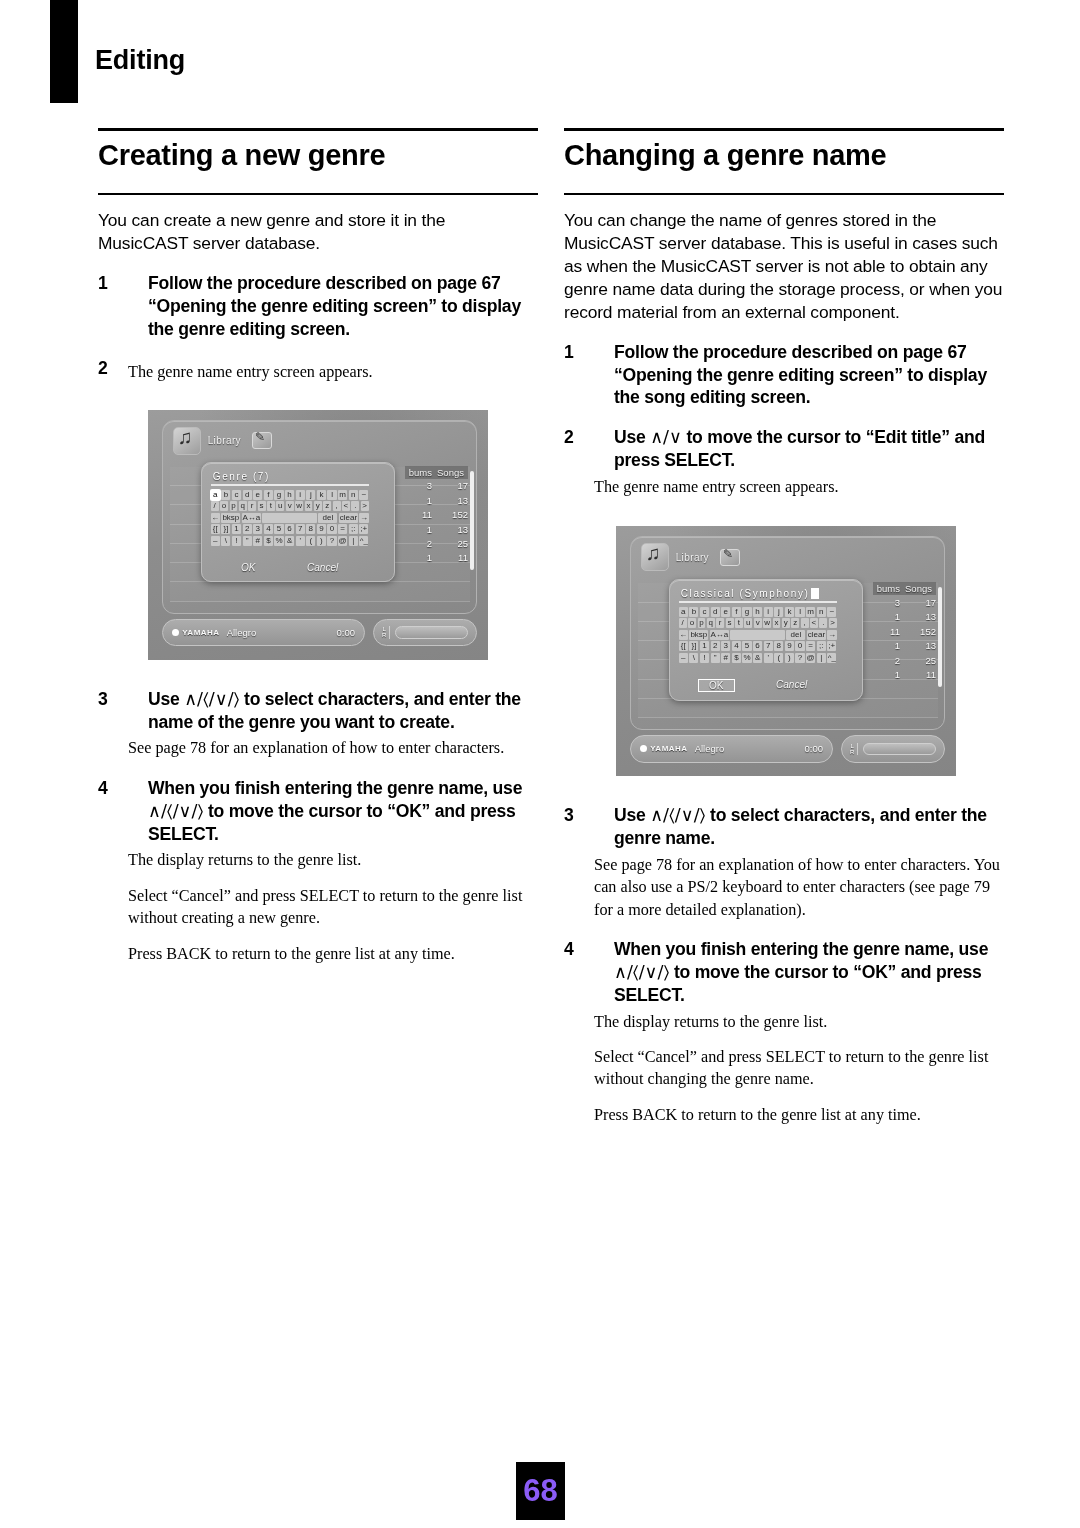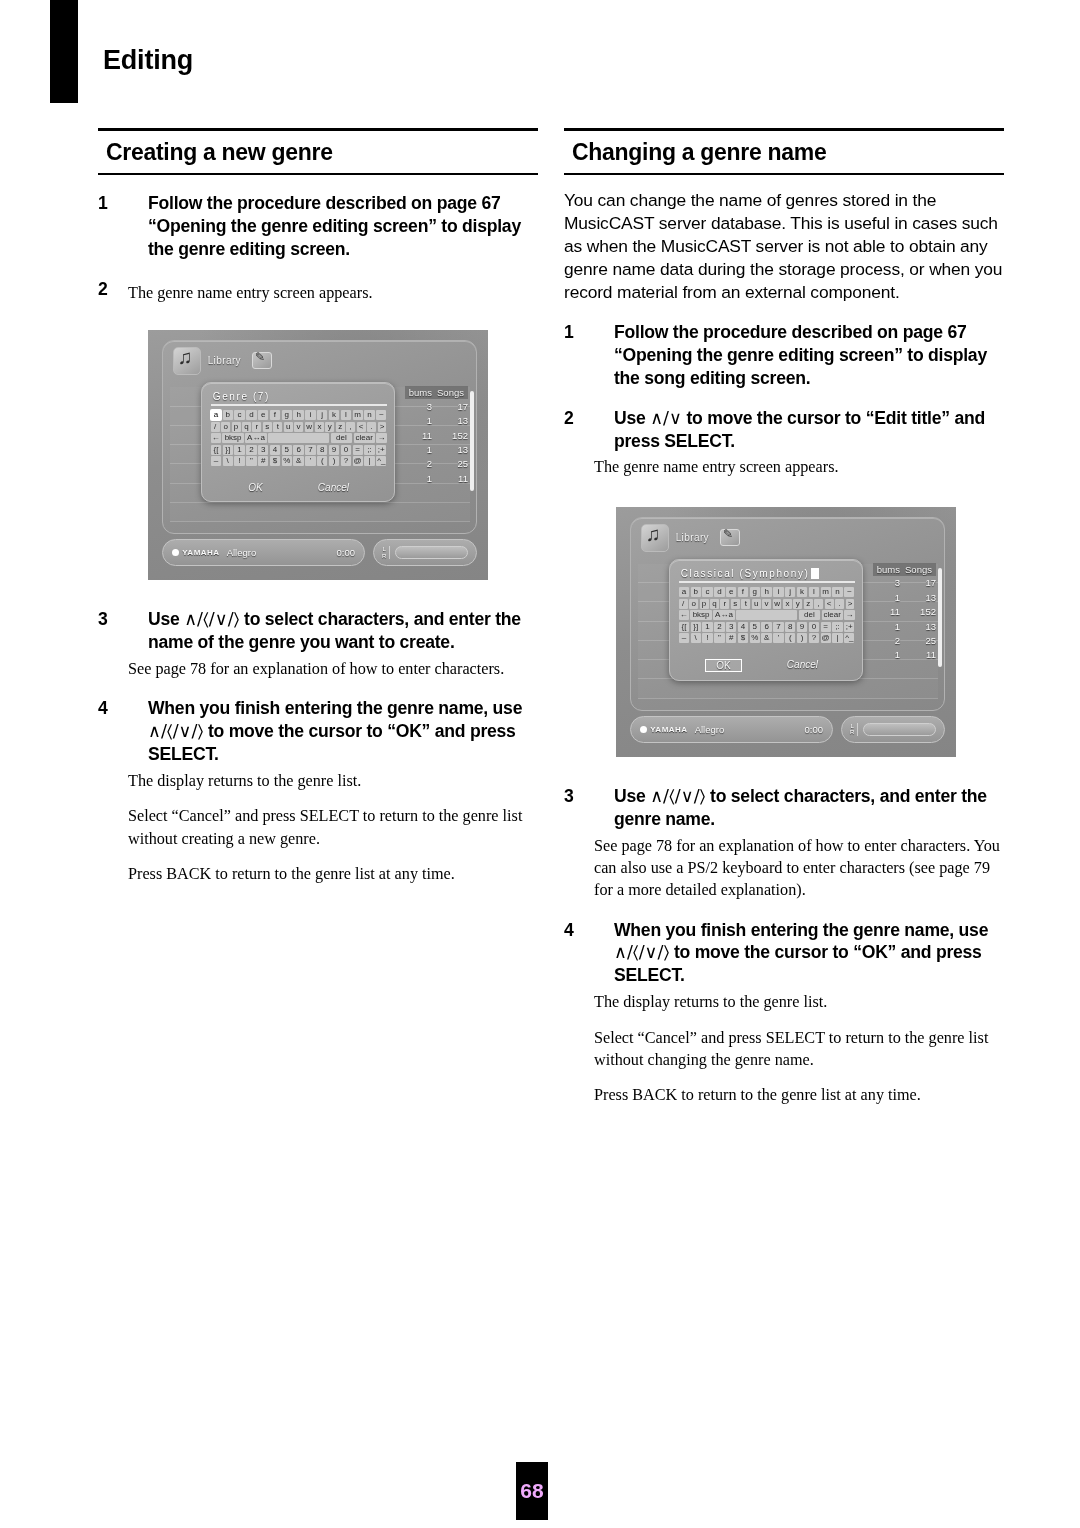--- a/index.html
+++ b/index.html
@@ -20,21 +20,21 @@
   .chapter-tab {
     position: absolute;
     left: 50px;
     top: 0;
     width: 28px;
     height: 103px;
     background: #000000;
   }
   .chapter-title {
     position: absolute;
-    left: 103px;
+    left: 95px;
     top: 45px;
     font-size: 27px;
     font-weight: bold;
     letter-spacing: -0.2px;
   }
 
   
   .columns {
     position: absolute;
     left: 0;
@@ -53,26 +53,25 @@
   
   .rule-thick {
     border-top: 3px solid #000;
     height: 0;
   }
   .rule-thin {
     border-top: 2.5px solid #000;
     height: 0;
   }
   .section-head {
-    font-size: 23px;
+    font-size: 29px;
     font-weight: bold;
     letter-spacing: -0.3px;
-    padding: 9px 0 8px 0;
+    padding: 9px 0 21px 0;
     line-height: 1.1;
-    margin-left: 8px;
   }
 
   
   .intro {
     font-size: 17.4px;
     line-height: 1.32;
     margin-top: 14px;
     letter-spacing: -0.15px;
   }
 
@@ -238,21 +237,21 @@
   
   .shot .dlg {
     position: absolute;
     left: 12%;
     top: 21.5%;
     width: 62%;
     background: linear-gradient(160deg,#a8a8a8,#939393);
     border-radius: 10px;
     border: 1px solid #bdbdbd;
     box-shadow: 0 2px 6px rgba(0,0,0,.35), inset 0 1px 0 rgba(255,255,255,.3);
-    padding: 7px 7px 8px 9px;
+    padding: 7px 25px 8px 9px;
     box-sizing: border-box;
   }
   .shot .entry {
     font-size: 10px;
     color: #ffffff;
     text-shadow: 0 1px 1px rgba(0,0,0,.6);
     letter-spacing: 1.6px;
     border-bottom: 2px solid #e8e8e8;
     padding: 1px 2px 2px 2px;
     white-space: nowrap;
@@ -384,44 +383,45 @@
     background: linear-gradient(180deg,#bfbfbf,#9b9b9b);
     border-radius: 999px;
     border: 1px solid #cfcfcf;
   }
 
   
   .page-box {
     position: absolute;
     left: 516px;
     top: 1462px;
-    width: 32px;
+    width: 49px;
     height: 58px;
     background: #000000;
-    color: #f0abfc;
-    font-size: 21px;
+    color: #8b5cf6;
+    font-size: 31px;
     font-weight: bold;
     display: flex;
     align-items: center;
     justify-content: center;
   }
 </style>
 </head>
 <body>
 
 <div class="chapter-tab"></div>
 <div class="chapter-title">Editing</div>
 
 <div class="columns">
 
   <div class="col">
     <div class="rule-thick"></div>
     <div class="section-head">Creating a new genre</div>
     <div class="rule-thin"></div>
 
+    <div class="intro">You can create a new genre and store it in the MusicCAST server database.</div>
 
     <div class="step">
       <div class="step-num">1</div>
       <div class="step-body">
         <div class="step-title">Follow the procedure described on page 67 “Opening the genre editing screen” to display the genre editing screen.</div>
       </div>
     </div>
 
     <div class="step">
       <div class="step-num">2</div>

